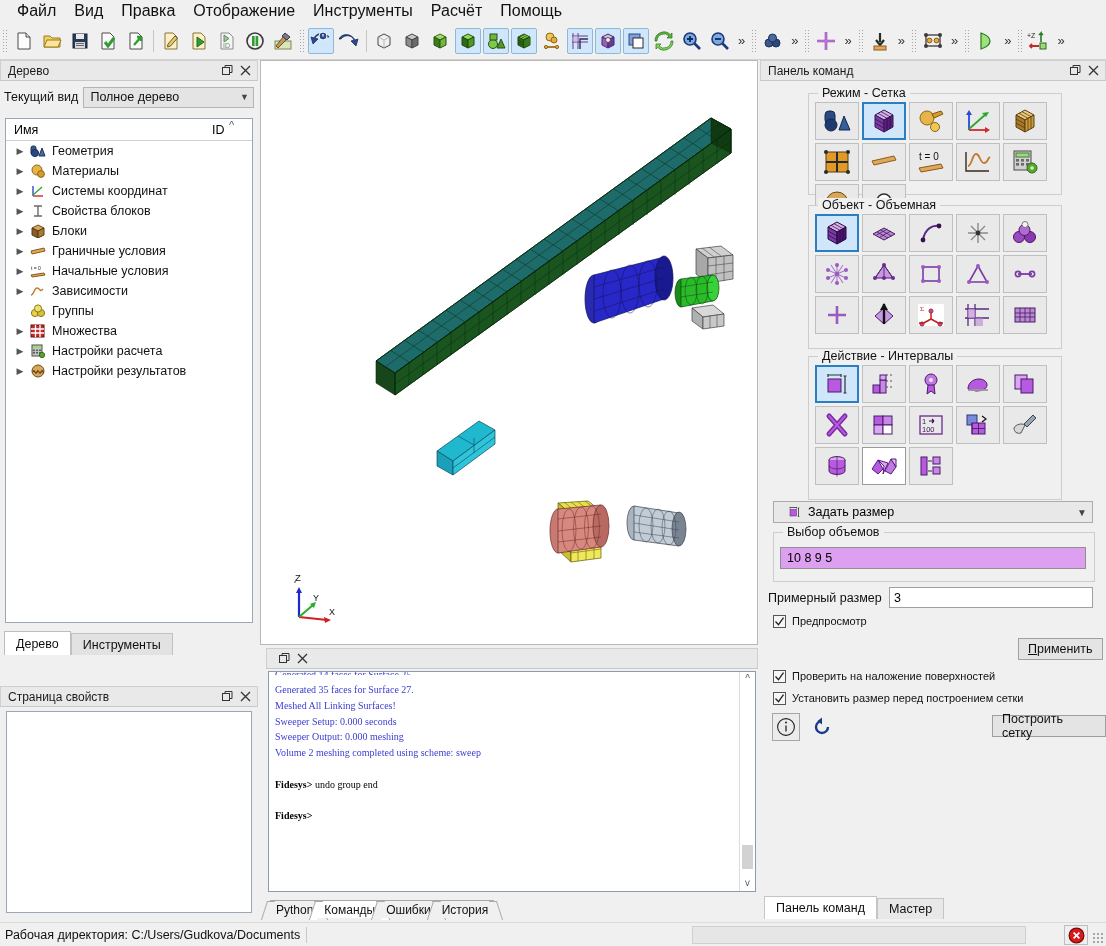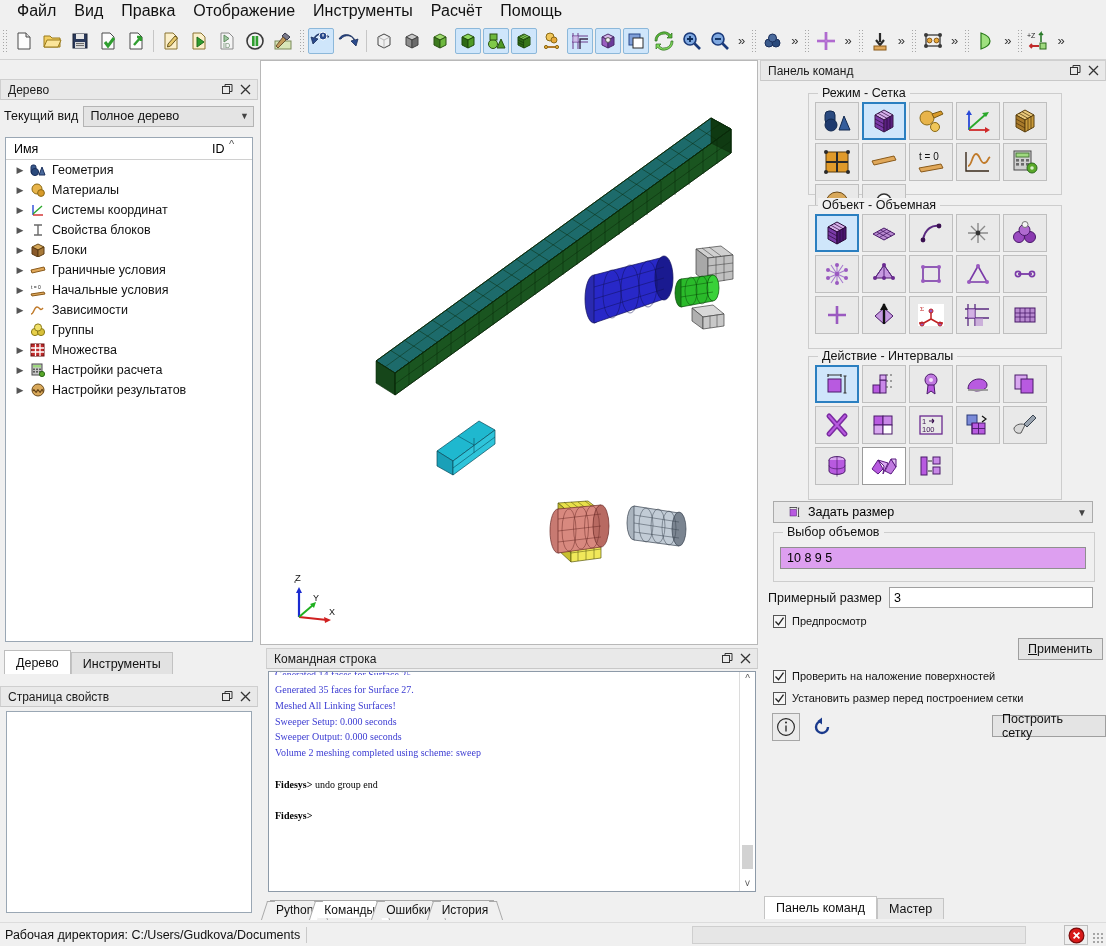--- a/index.html
+++ b/index.html
@@ -28,21 +28,21 @@
   .chev{font-size:13px;color:#333;padding:0 4px;cursor:default;}
 
   
   .panel{position:absolute;background:#f0f0f0;box-sizing:border-box;}
   .ptitle{height:21px;background:#e9e9e9;border:1px solid #cfcfcf;border-bottom:1px solid #c8c8c8;
           display:flex;align-items:center;padding:0 4px 0 7px;box-sizing:border-box;font-size:12px;color:#1a1a1a;}
   .ptitle .t{flex:1;white-space:nowrap;overflow:hidden;}
   .pbtn{width:15px;height:15px;display:flex;align-items:center;justify-content:center;font-size:11px;color:#333;margin-left:3px;}
 
   
-  #tree-panel{left:0;top:60px;width:258px;height:595px;margin-top:19px;}
+  #tree-panel{left:0;top:60px;width:258px;height:595px;}
   .viewrow{display:flex;align-items:center;height:22px;margin:5px 4px 4px 4px;gap:5px;}
   .viewrow .lbl{font-size:12.5px;color:#111;white-space:nowrap;}
   .combo{flex:1;height:21px;background:#e4e4e4;border:1px solid #b4b4b4;display:flex;align-items:center;
          padding:0 4px 0 6px;box-sizing:border-box;font-size:12.5px;color:#111;position:relative;}
   .combo .arr{margin-left:auto;font-size:9px;color:#444;}
   .treebox{position:absolute;left:5px;top:58px;right:5px;bottom:32px;background:#fff;border:1px solid #9aa7b4;box-sizing:border-box;overflow:hidden;}
   .thead{display:flex;height:21px;border-bottom:1px solid #d0d0d0;background:#fff;align-items:center;font-size:12.5px;}
   .thead .c1{flex:1;padding-left:8px;}
   .thead .c2{width:40px;position:relative;}
   .thead .sortcar{position:absolute;left:17px;top:-4px;font-size:11px;color:#555;}
@@ -801,41 +801,40 @@
         <line x1="14" y1="46" x2="28" y2="34" stroke="#20b020" stroke-width="2"></line>
         <polygon points="31,31 25,33 29,37" fill="#20b020"></polygon>
         <text x="28" y="30" font-size="9" font-family="Liberation Sans" fill="#111">Y</text>
         <text x="44" y="44" font-size="9" font-family="Liberation Sans" fill="#111">X</text>
       </g>
     </svg>
   </div>
 
   <div class="panel" id="console-panel">
     <div class="ptitle">
-      <div class="t">Командная строка</div>
       <div class="pbtn">
         <svg width="11" height="11" viewBox="0 0 11 11">
             <rect x="0.5" y="2.5" width="7" height="7" fill="none" stroke="#333"></rect>
             <path d="M3 2.5V0.5h7v7H8" fill="none" stroke="#333"></path>
           </svg>
       </div>
       <div class="pbtn">
         <svg width="11" height="11" viewBox="0 0 11 11">
             <path d="M1 1l9 9M10 1l-9 9" stroke="#333" stroke-width="1.3"></path>
           </svg>
       </div>
     </div>
 
     <div class="consolebox">
       <div class="conlines">
         <div class="clip">Generated 14 faces for Surface 25.</div>
         <div class="out">Generated 35 faces for Surface 27.</div>
         <div class="out">Meshed All Linking Surfaces!</div>
         <div class="out">Sweeper Setup: 0.000 seconds</div>
-        <div class="out">Sweeper Output: 0.000 seconds</div>
+        <div class="out">Sweeper Output: 0.000 meshing</div>
         <div class="out">Volume 2 meshing completed using scheme: sweep</div>
         <div class="blank"></div>
         <div class="prompt"><b>Fidesys&gt;</b><span> undo group end</span></div>
         <div class="blank"></div>
         <div class="prompt"><b>Fidesys&gt;</b></div>
       </div>
       <div class="scroll">
         <div class="ar">^</div>
         <div class="thumb"></div>
         <div class="ar">˅</div>

